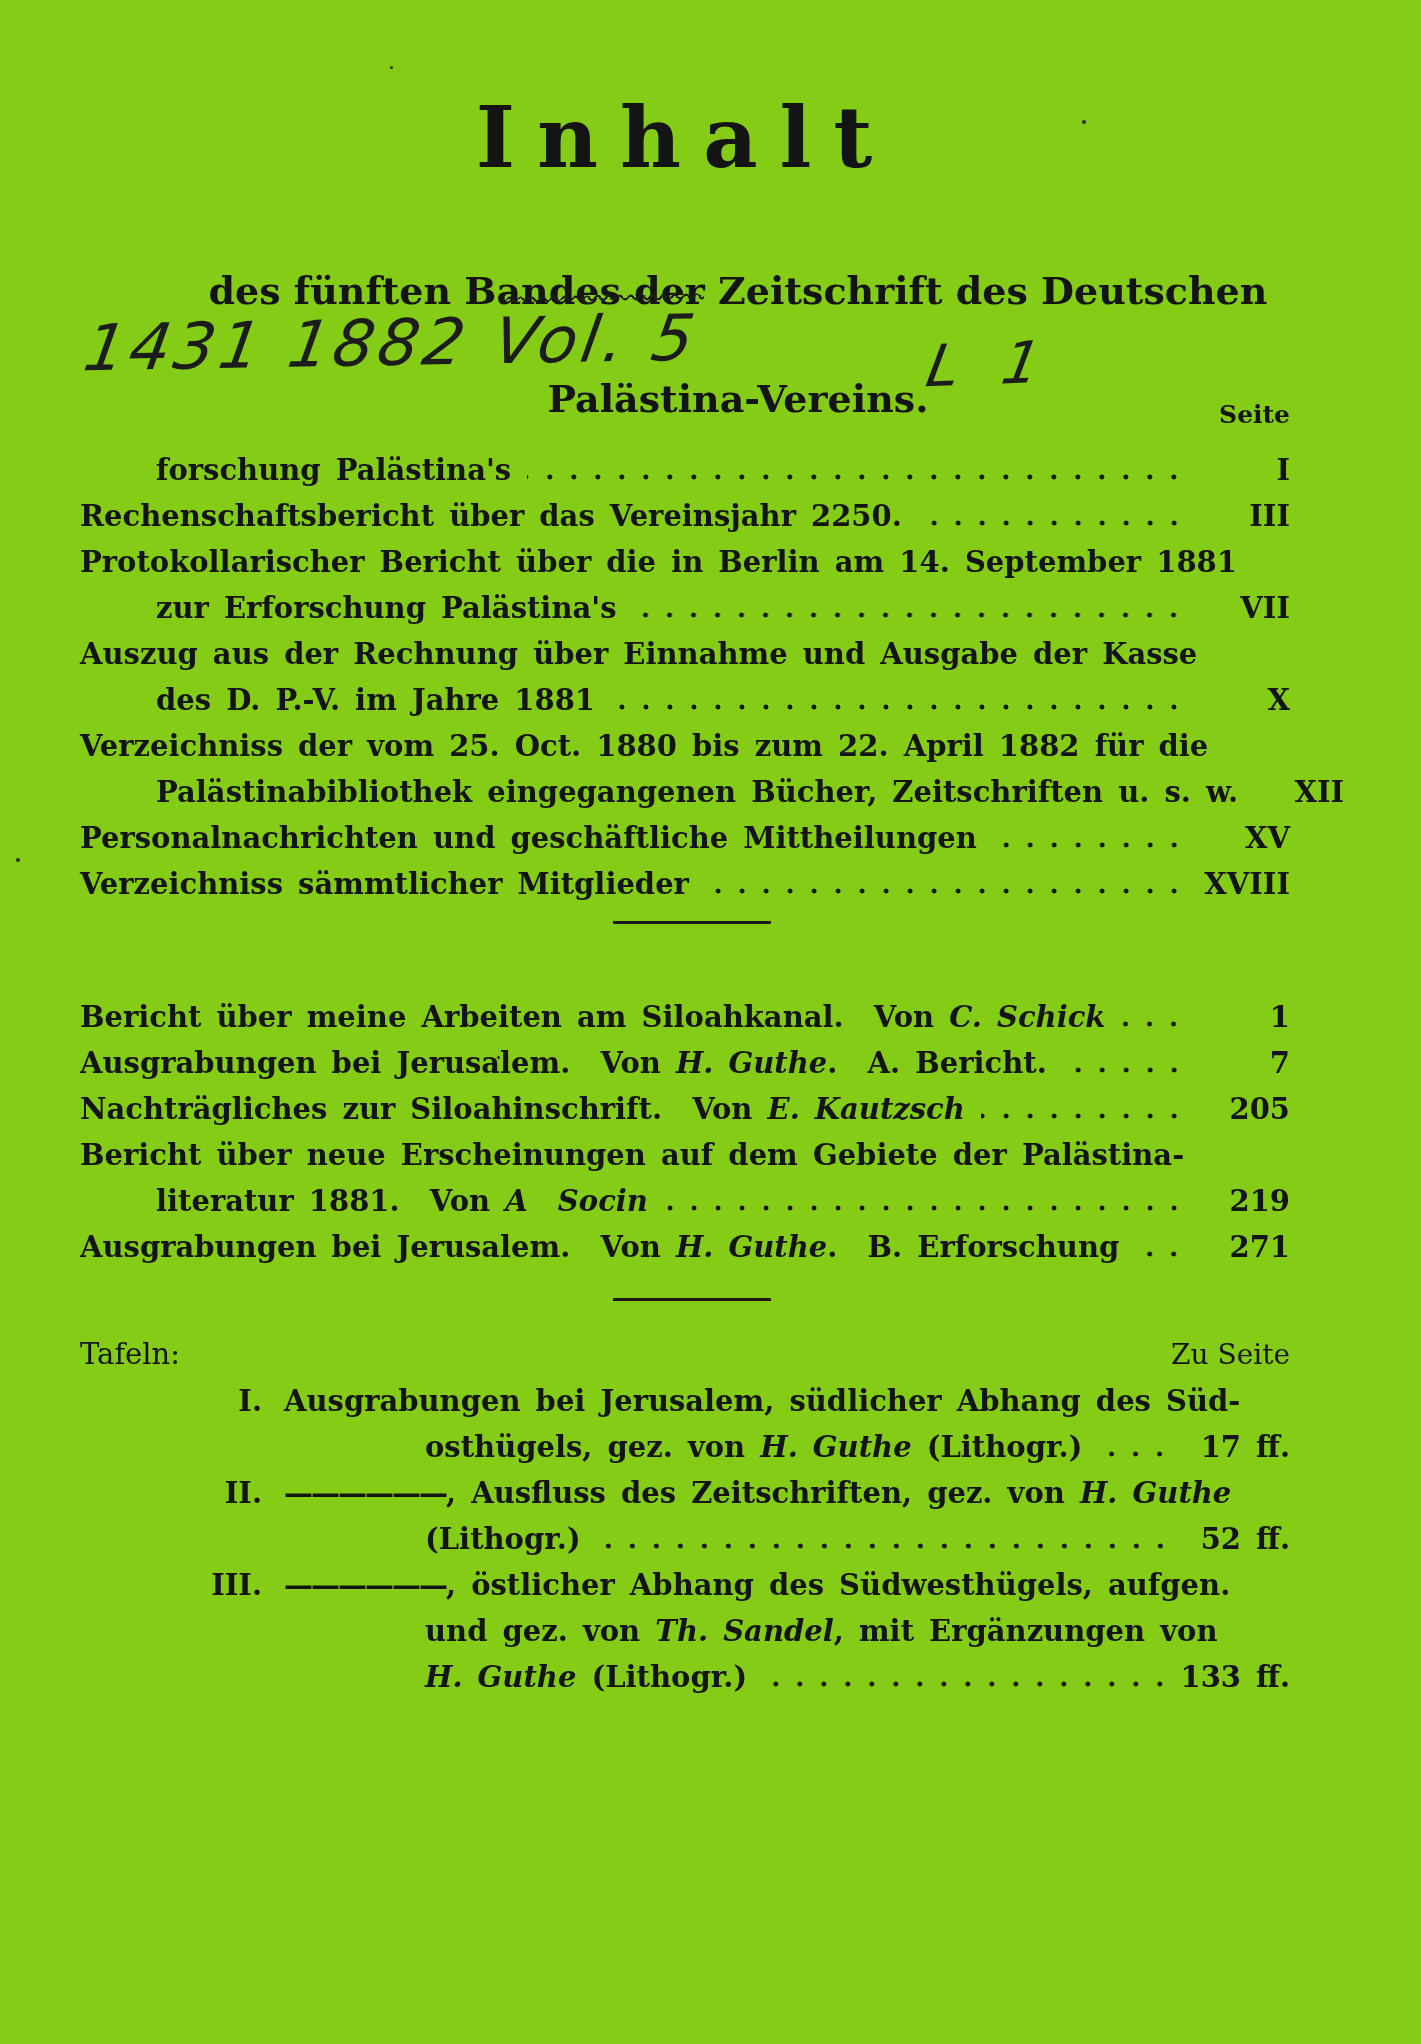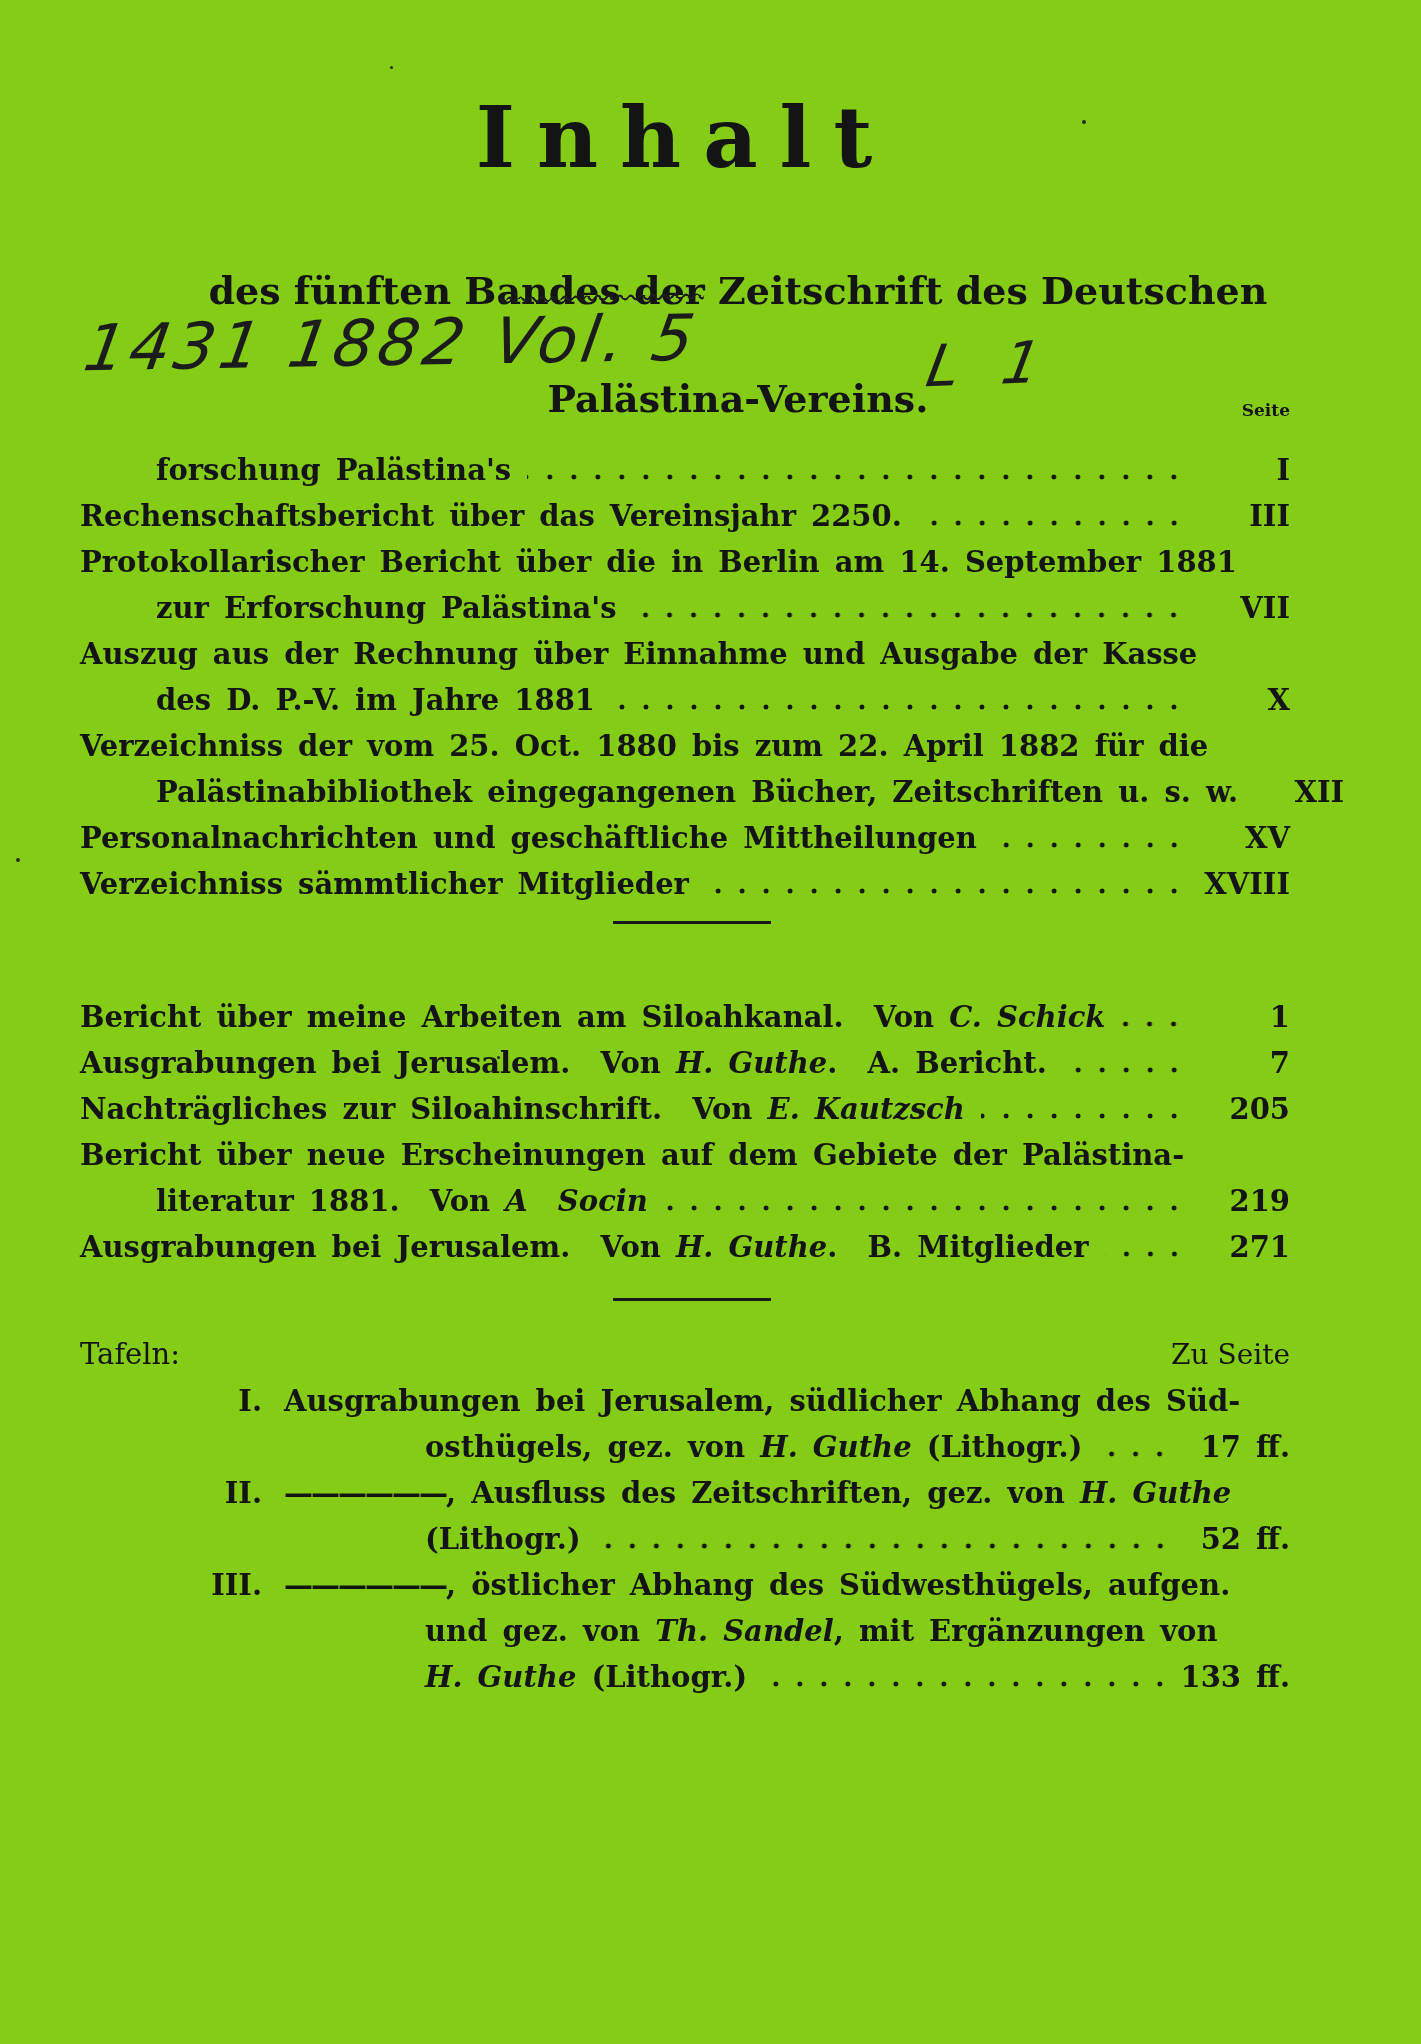--- a/index.html
+++ b/index.html
@@ -44,21 +44,21 @@
   }
   .hw-mark{
     position:absolute;left:842px;top:24px;
     font-size:58px;
     transform:skewX(-12deg) rotate(-2deg);
     letter-spacing:12px;
     white-space:pre;
   }
   .seite-label{
     position:absolute;right:0;top:400px;
-    font-size:17px;font-weight:700;
+    font-size:25px;font-weight:700;
   }
   .toc-line{
     display:flex;align-items:baseline;
     font-size:29px;font-weight:700;line-height:46px;
     word-spacing:5px;
   }
   .toc-line .txt{white-space:pre;}
   .indent .txt{margin-left:76px;}
   .it{font-style:italic;}
   .leader{
@@ -191,21 +191,21 @@
       </div>
       <div class="toc-line">
         <span class="txt">Bericht über neue Erscheinungen auf dem Gebiete der Palästina-</span>
       </div>
       <div class="toc-line indent">
         <span class="txt"><span>literatur 1881.  Von </span><span class="it">A  Socin</span><span></span></span>
         <span class="leader"></span>
         <span class="page">219</span>
       </div>
       <div class="toc-line">
-        <span class="txt"><span>Ausgrabungen bei Jerusalem.  Von </span><span class="it">H. Guthe</span><span>.  B. Mitglieder</span></span>
+        <span class="txt"><span>Ausgrabungen bei Jerusalem.  Von </span><span class="it">H. Guthe</span><span>.  B. Erforschung</span></span>
         <span class="leader"></span>
         <span class="page">271</span>
       </div>
     </div>
 
     <hr class="rule rule2">
 
     <div class="section-plates">
       <div class="tafeln-header">
         <span>Tafeln:</span>

